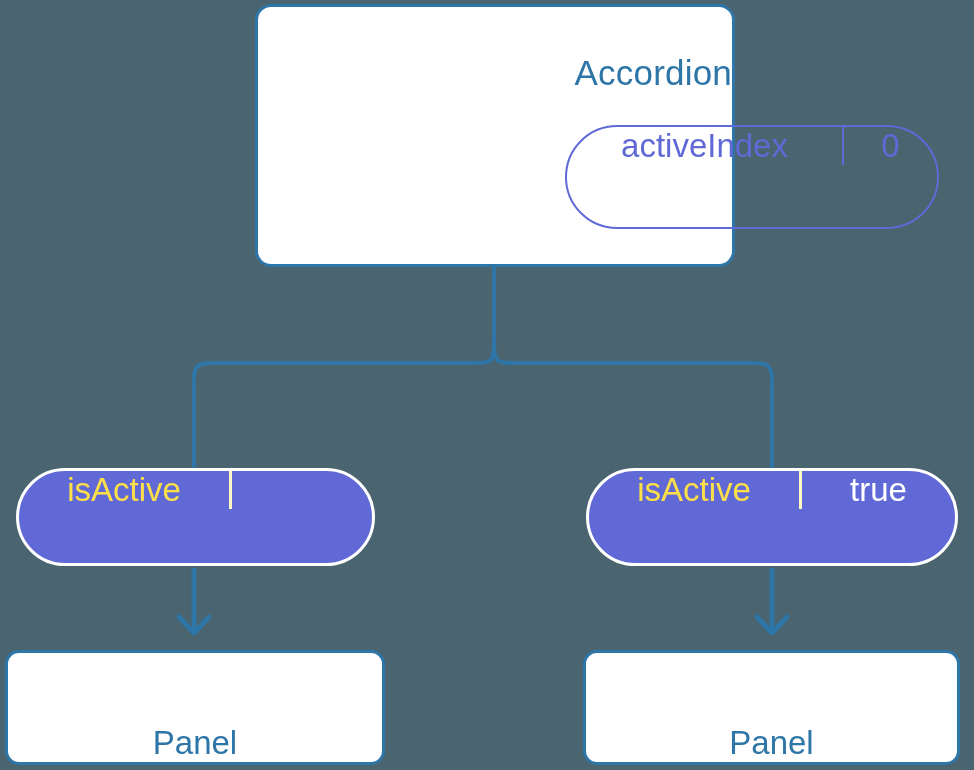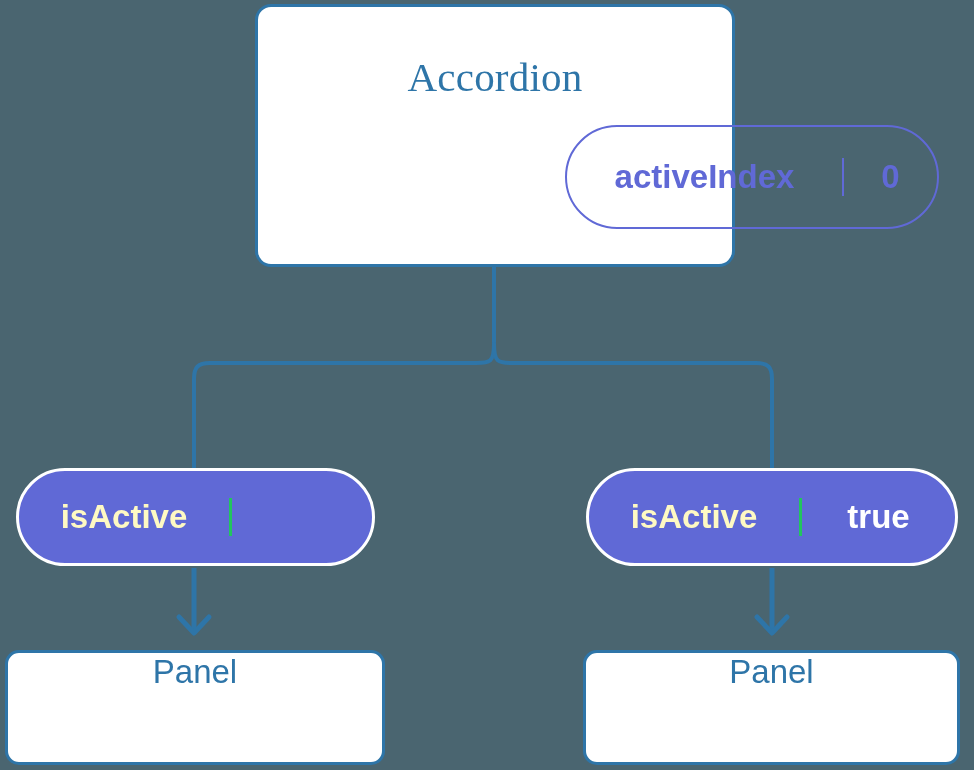--- a/index.html
+++ b/index.html
@@ -38,37 +38,35 @@
     left: 255px;
     top: 4px;
     width: 480px;
     height: 263px;
   }
   .card-title {
     position: absolute;
     left: 0;
     right: 0;
     top: 46px;
-    text-align: center;
-    font-size: 41px;
+    text-align: right;
+    font-size: 35px;
     color: #2e75a8;
     letter-spacing: 0.2px;
     white-space: nowrap;
-    font-family: Liberation Serif, serif;
   }
 
   
   .pill {
     position: absolute;
     display: flex;
-    align-items: center;
+    align-items: flex-start;
     box-sizing: border-box;
     border-radius: 999px;
     overflow: hidden;
-    font-weight: bold;
   }
   .pill .pill-key,
   .pill .pill-val {
     display: flex;
     align-items: center;
     justify-content: center;
     box-sizing: border-box;
     white-space: nowrap;
   }
 
@@ -84,22 +82,22 @@
   .pill.outline .pill-val {
     color: #6069d6;
   }
 
   
   .pill.filled {
     border: 3px solid #ffffff;
     background: #6069d6;
   }
   .pill.filled .pill-key {
-    color: #fef9c3;
-    border-right: 3px solid #22c55e;
+    color: #fde047;
+    border-right: 3px solid #fef9c3;
   }
   .pill.filled .pill-val {
     color: #ffffff;
   }
 
   #accordion-state-pill {
     left: 307px;
     top: 118px;
     width: 374px;
     height: 104px;
@@ -129,21 +127,21 @@
   #right-state-pill .pill-val { flex: 1; }
 
   
   .panel-box {
     position: absolute;
     background: #ffffff;
     border: 3px solid #2e75a8;
     border-radius: 14px;
     box-sizing: border-box;
     display: flex;
-    align-items: flex-start;
+    align-items: flex-end;
     justify-content: center;
   }
   .panel-box .panel-label {
     font-size: 33px;
     color: #2e75a8;
     white-space: nowrap;
   }
   #left-panel {
     left: 5px;
     top: 650px;

